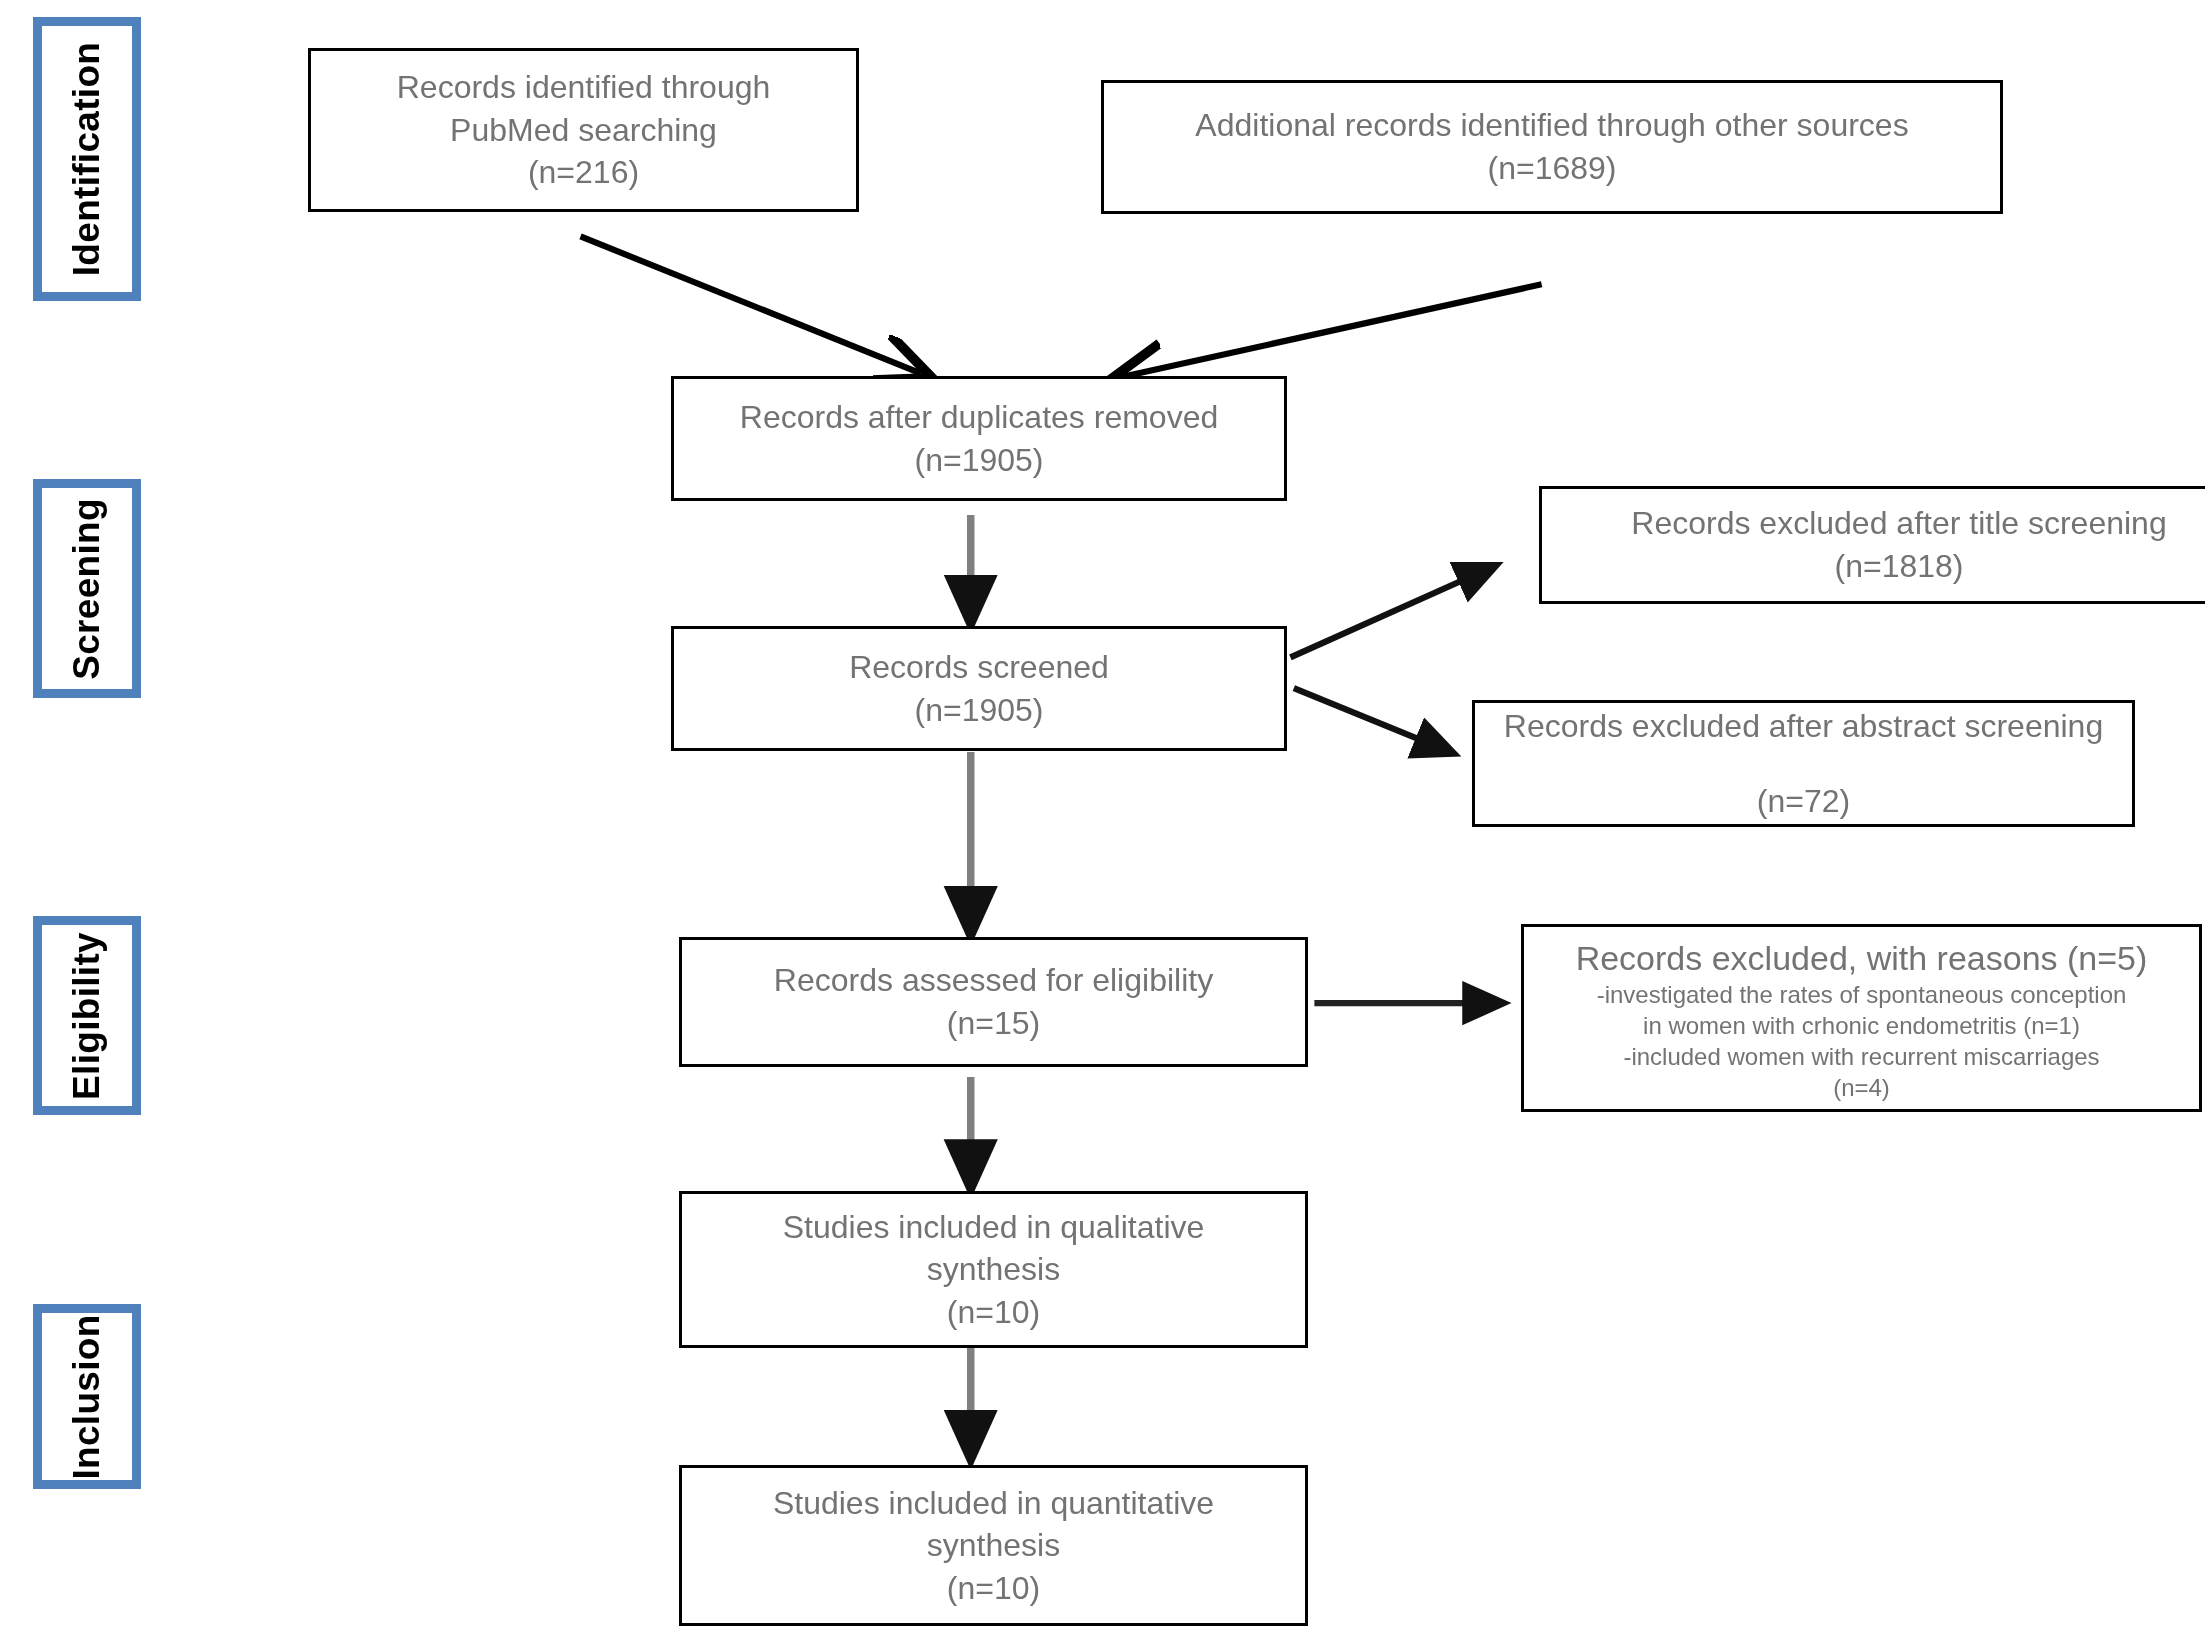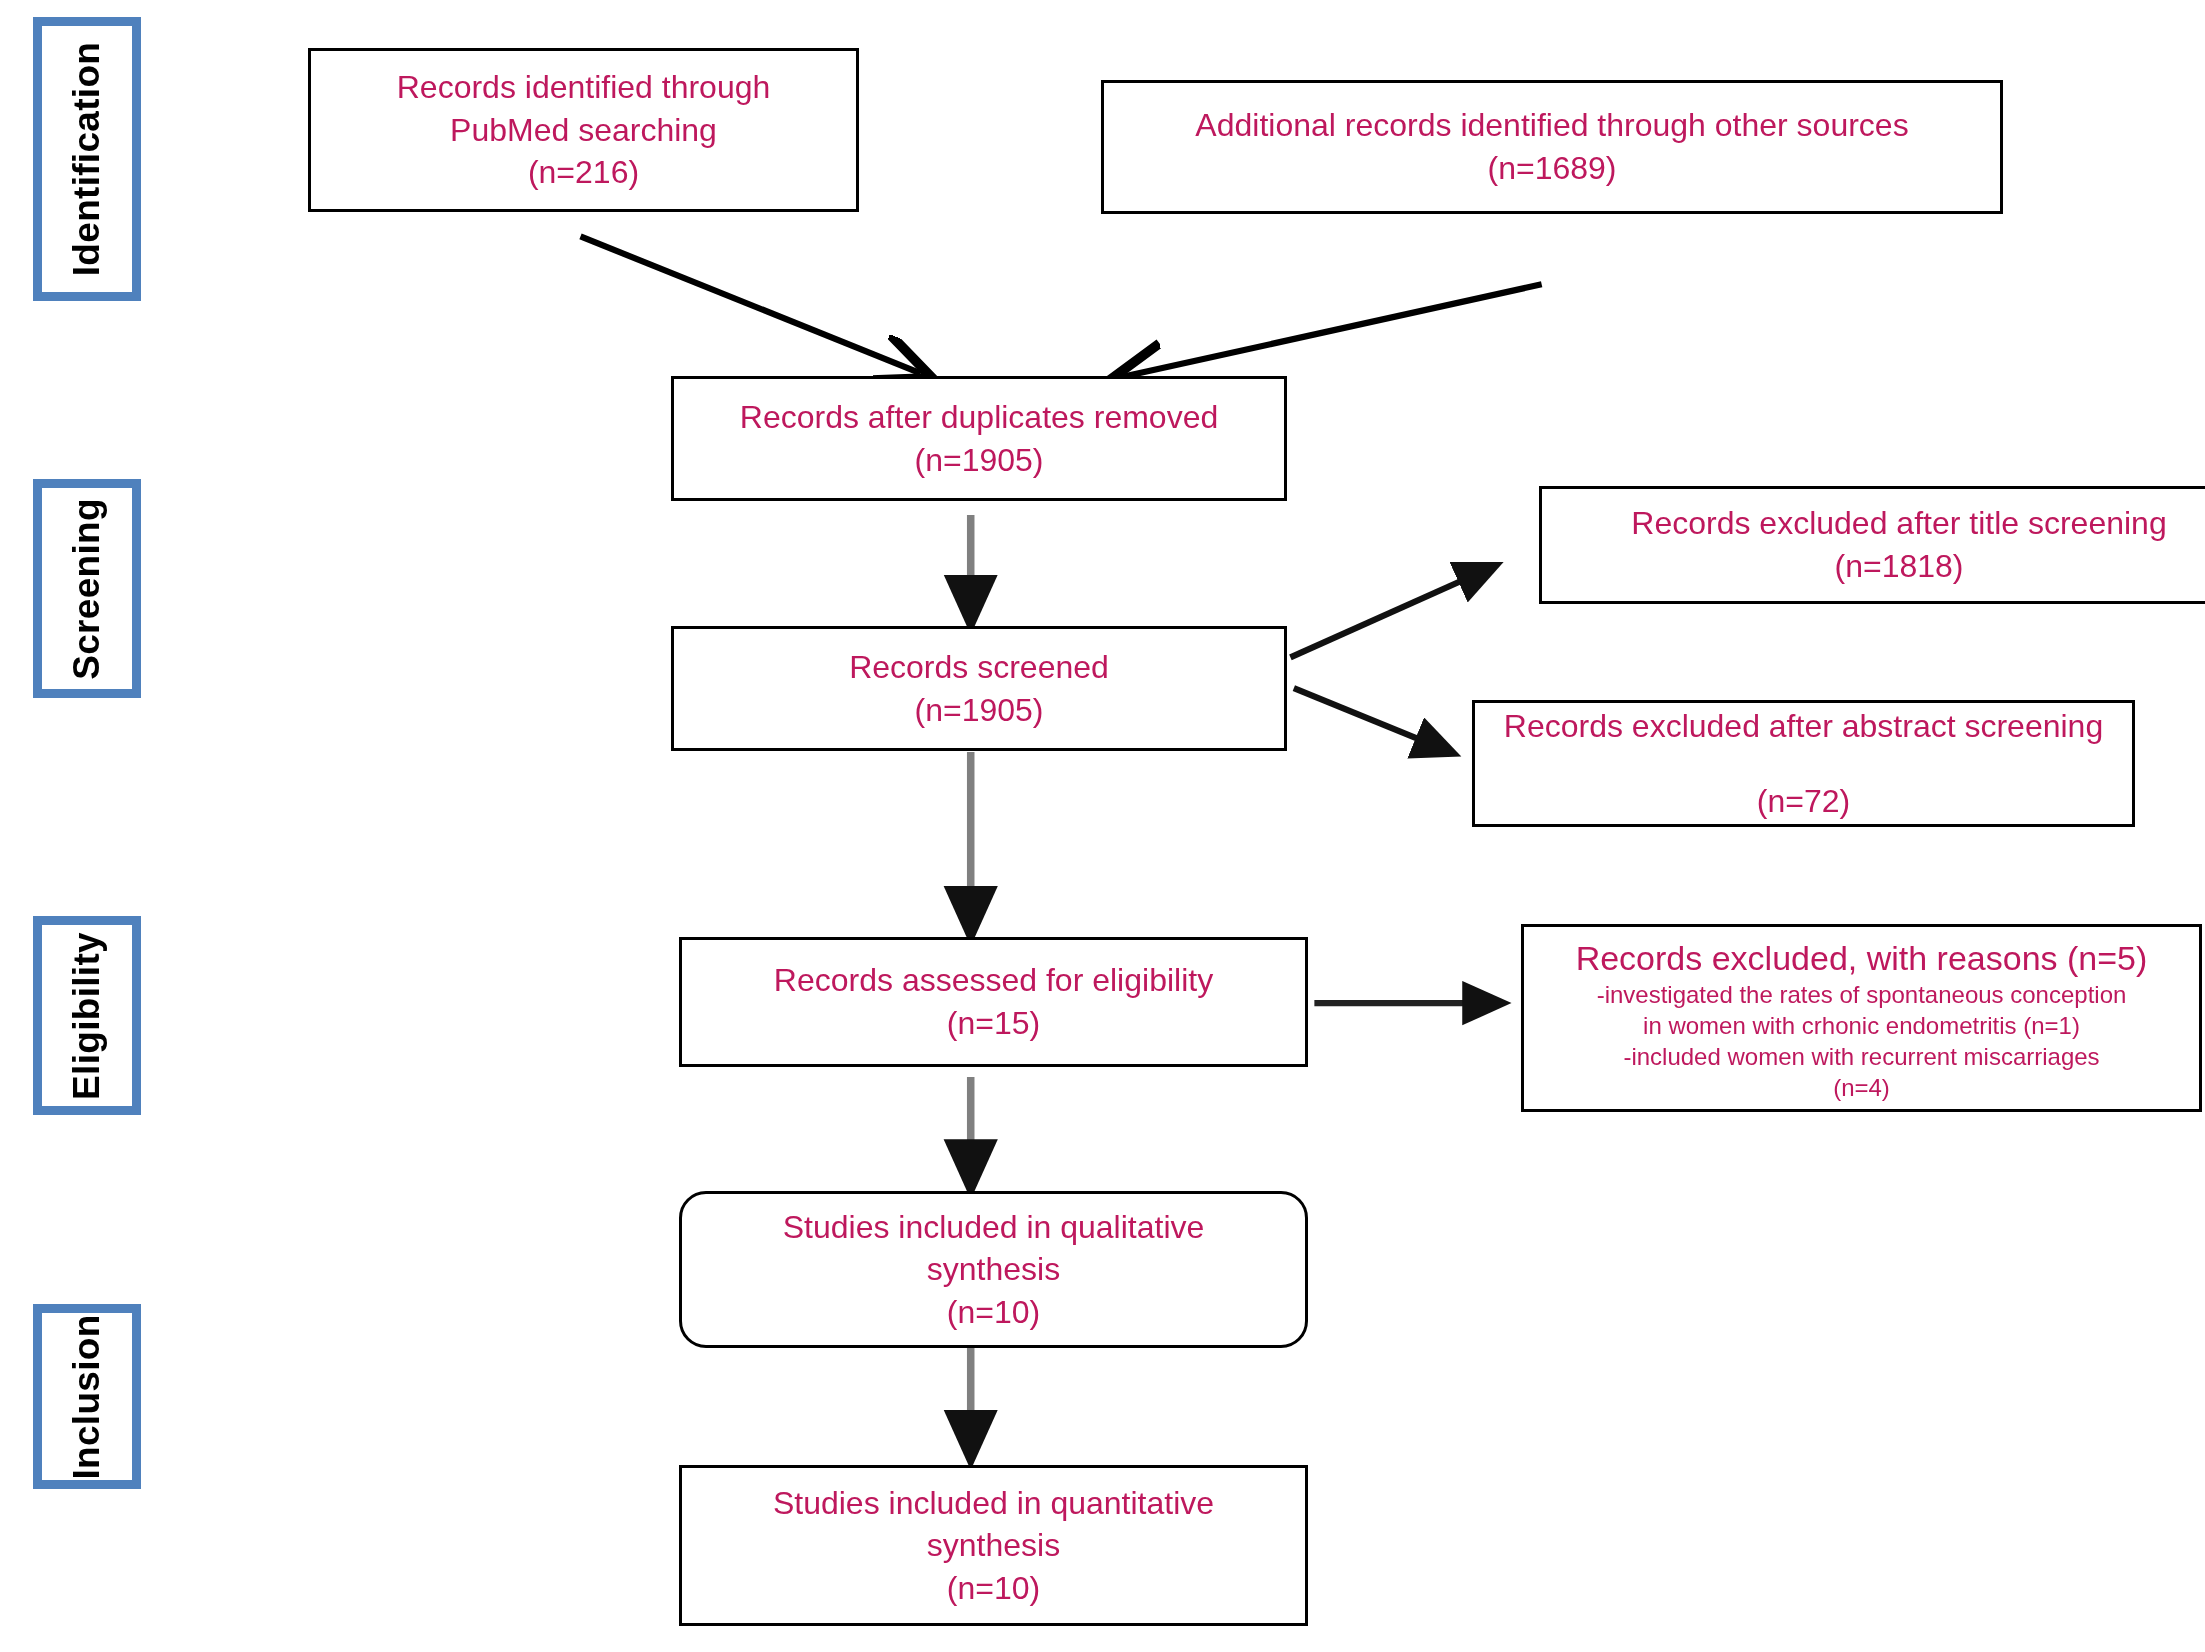--- a/index.html
+++ b/index.html
@@ -42,21 +42,21 @@
   .flow-box {
     position: absolute;
     box-sizing: border-box;
     border: 3.4px solid #000000;
     background: #ffffff;
     display: flex;
     flex-direction: column;
     align-items: center;
     justify-content: center;
     text-align: center;
-    color: #be185d;
+    color: #737373;
     font-size: 32px;
     line-height: 1.33;
     padding: 5.5px 9.6px;
     font-family: "Liberation Sans", sans-serif;
   }
   .flow-box .line { display: block; width: 100%; }
 
   
   .reasons-box { justify-content: flex-start; padding-top: 11px; }
   .reasons-box .title { font-size: 34px; line-height: 1.2; }
@@ -159,21 +159,21 @@
   </div>
 
   <div class="flow-box reasons-box" style="left:1521px; top:924px; width:681px; height:188px;">
     <span class="line title">Records excluded, with reasons (n=5)</span>
     <span class="line reason">-investigated the rates of spontaneous conception</span>
     <span class="line reason">in women with crhonic endometritis (n=1)</span>
     <span class="line reason">-included women with recurrent miscarriages</span>
     <span class="line reason">(n=4)</span>
   </div>
 
-  <div class="flow-box" style="left:679px; top:1191px; width:629px; height:157px;border-radius:27px;">
+  <div class="flow-box" style="left:679px; top:1191px; width:629px; height:157px;">
     <span class="line">Studies included in qualitative</span>
     <span class="line">synthesis</span>
     <span class="line">(n=10)</span>
   </div>
 
   <div class="flow-box" style="left:679px; top:1465px; width:629px; height:161px;">
     <span class="line">Studies included in quantitative</span>
     <span class="line">synthesis</span>
     <span class="line">(n=10)</span>
   </div>

